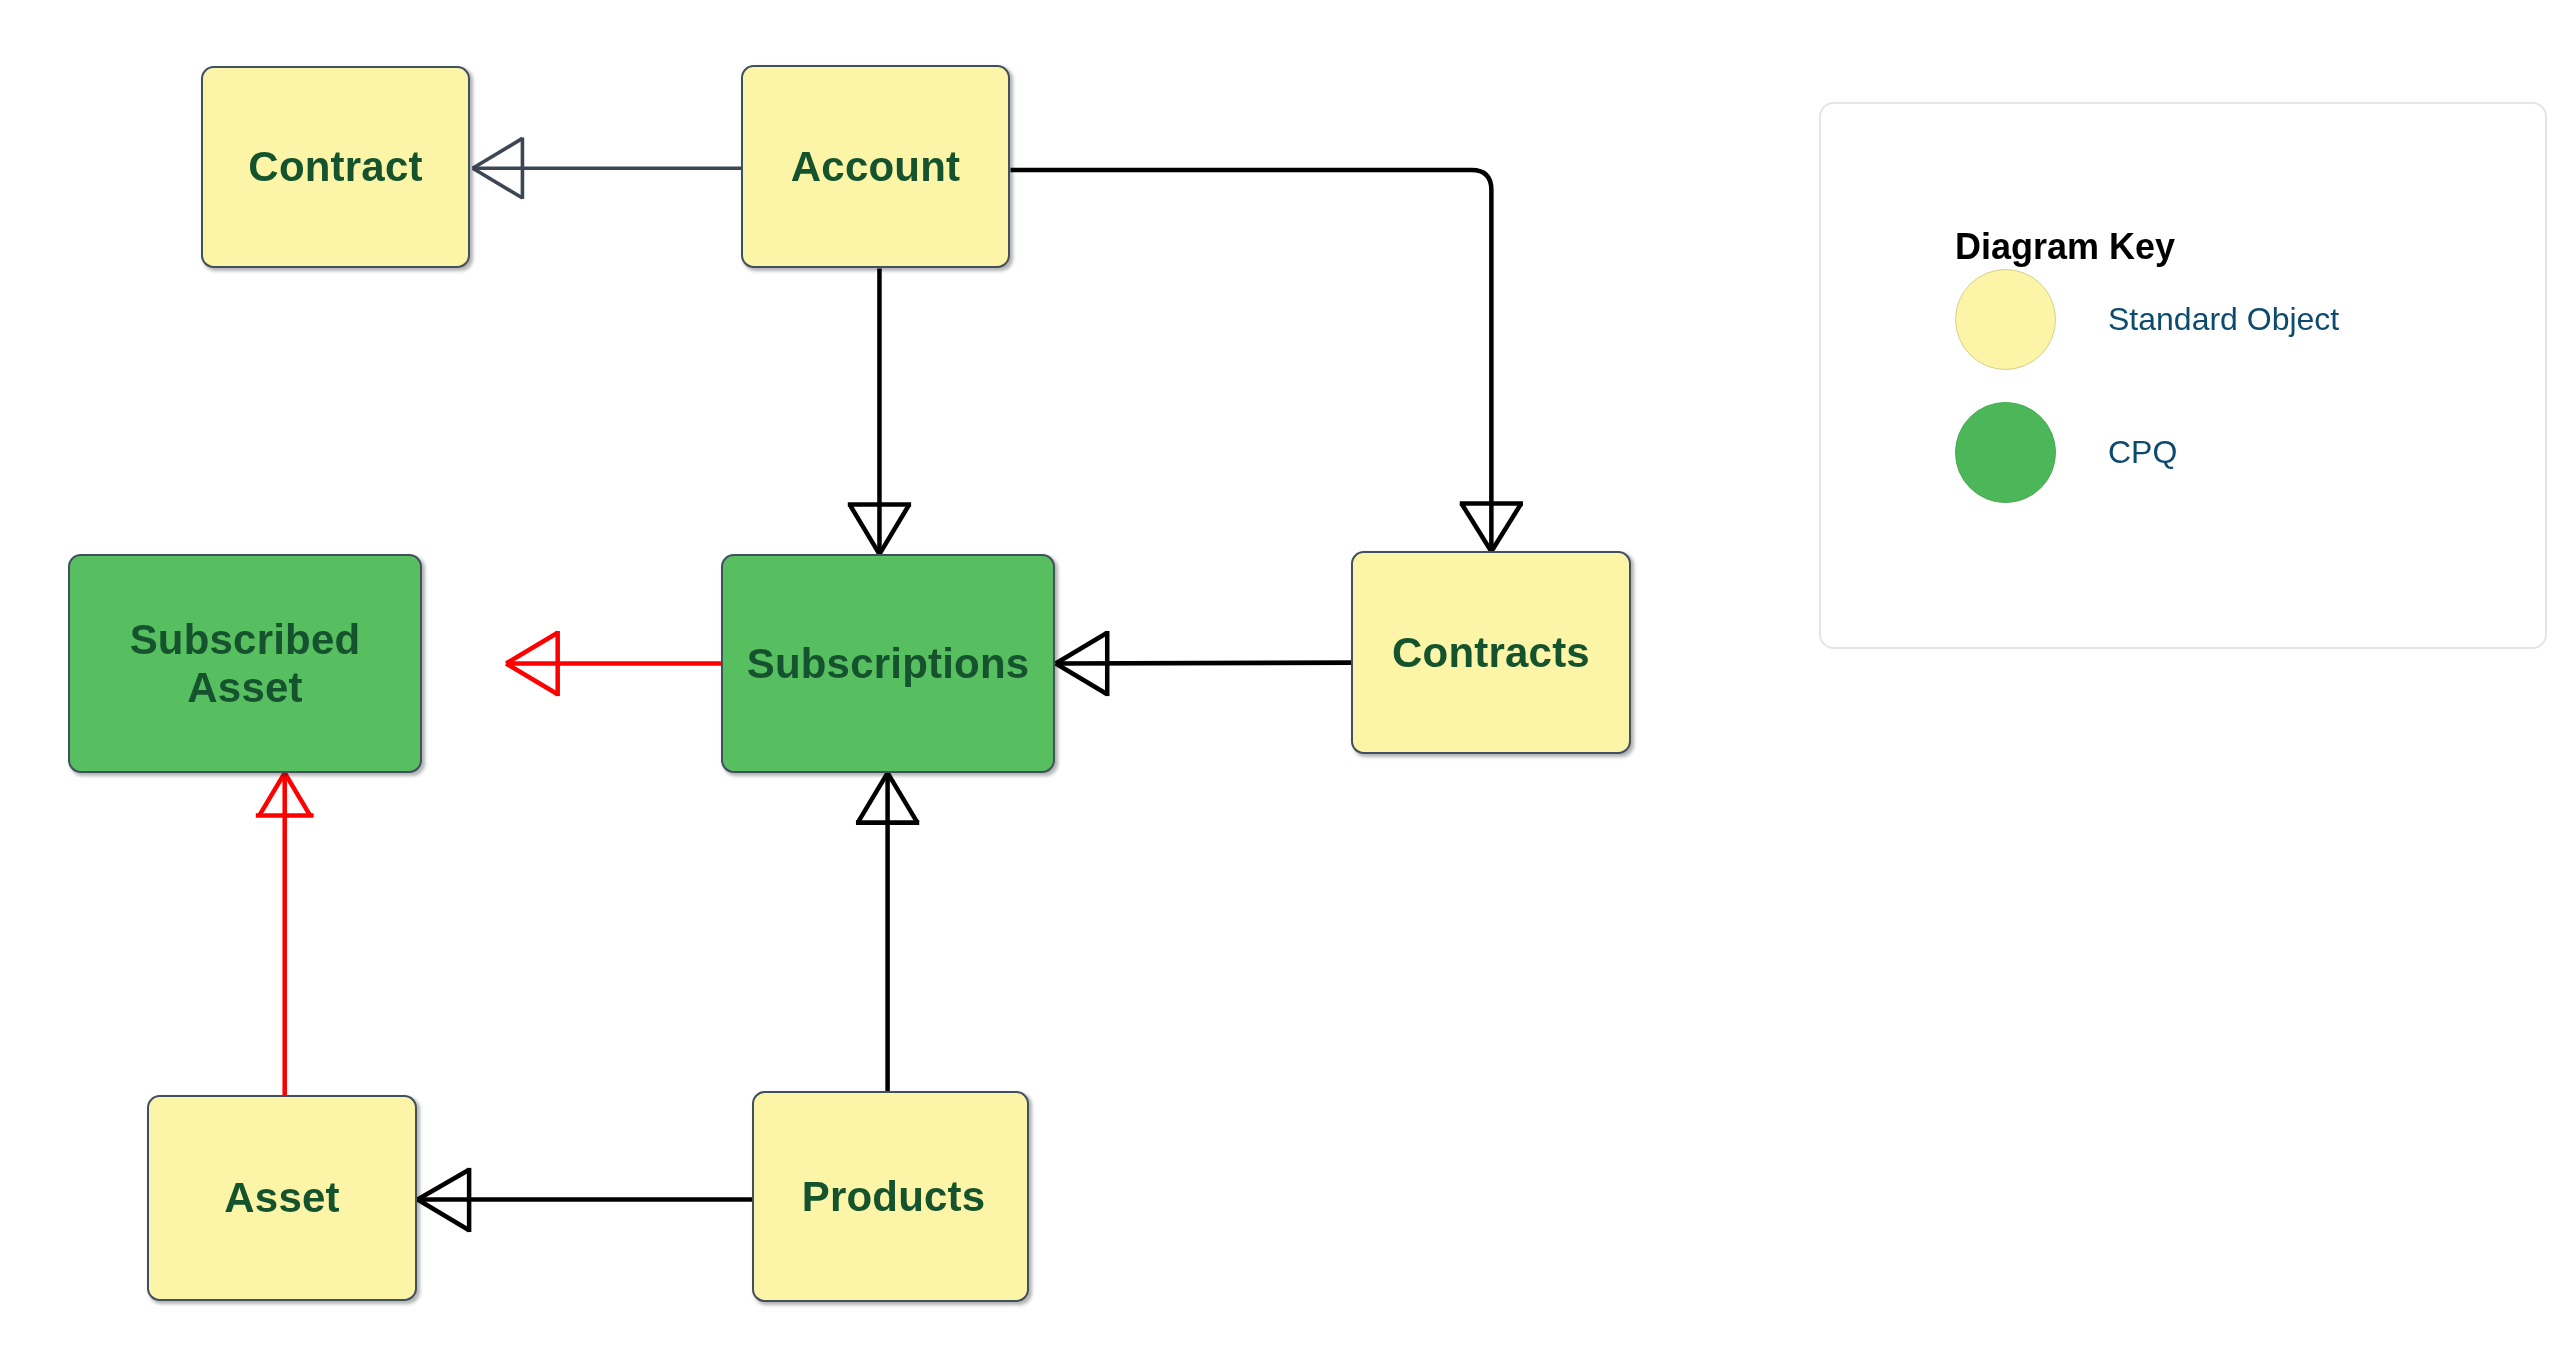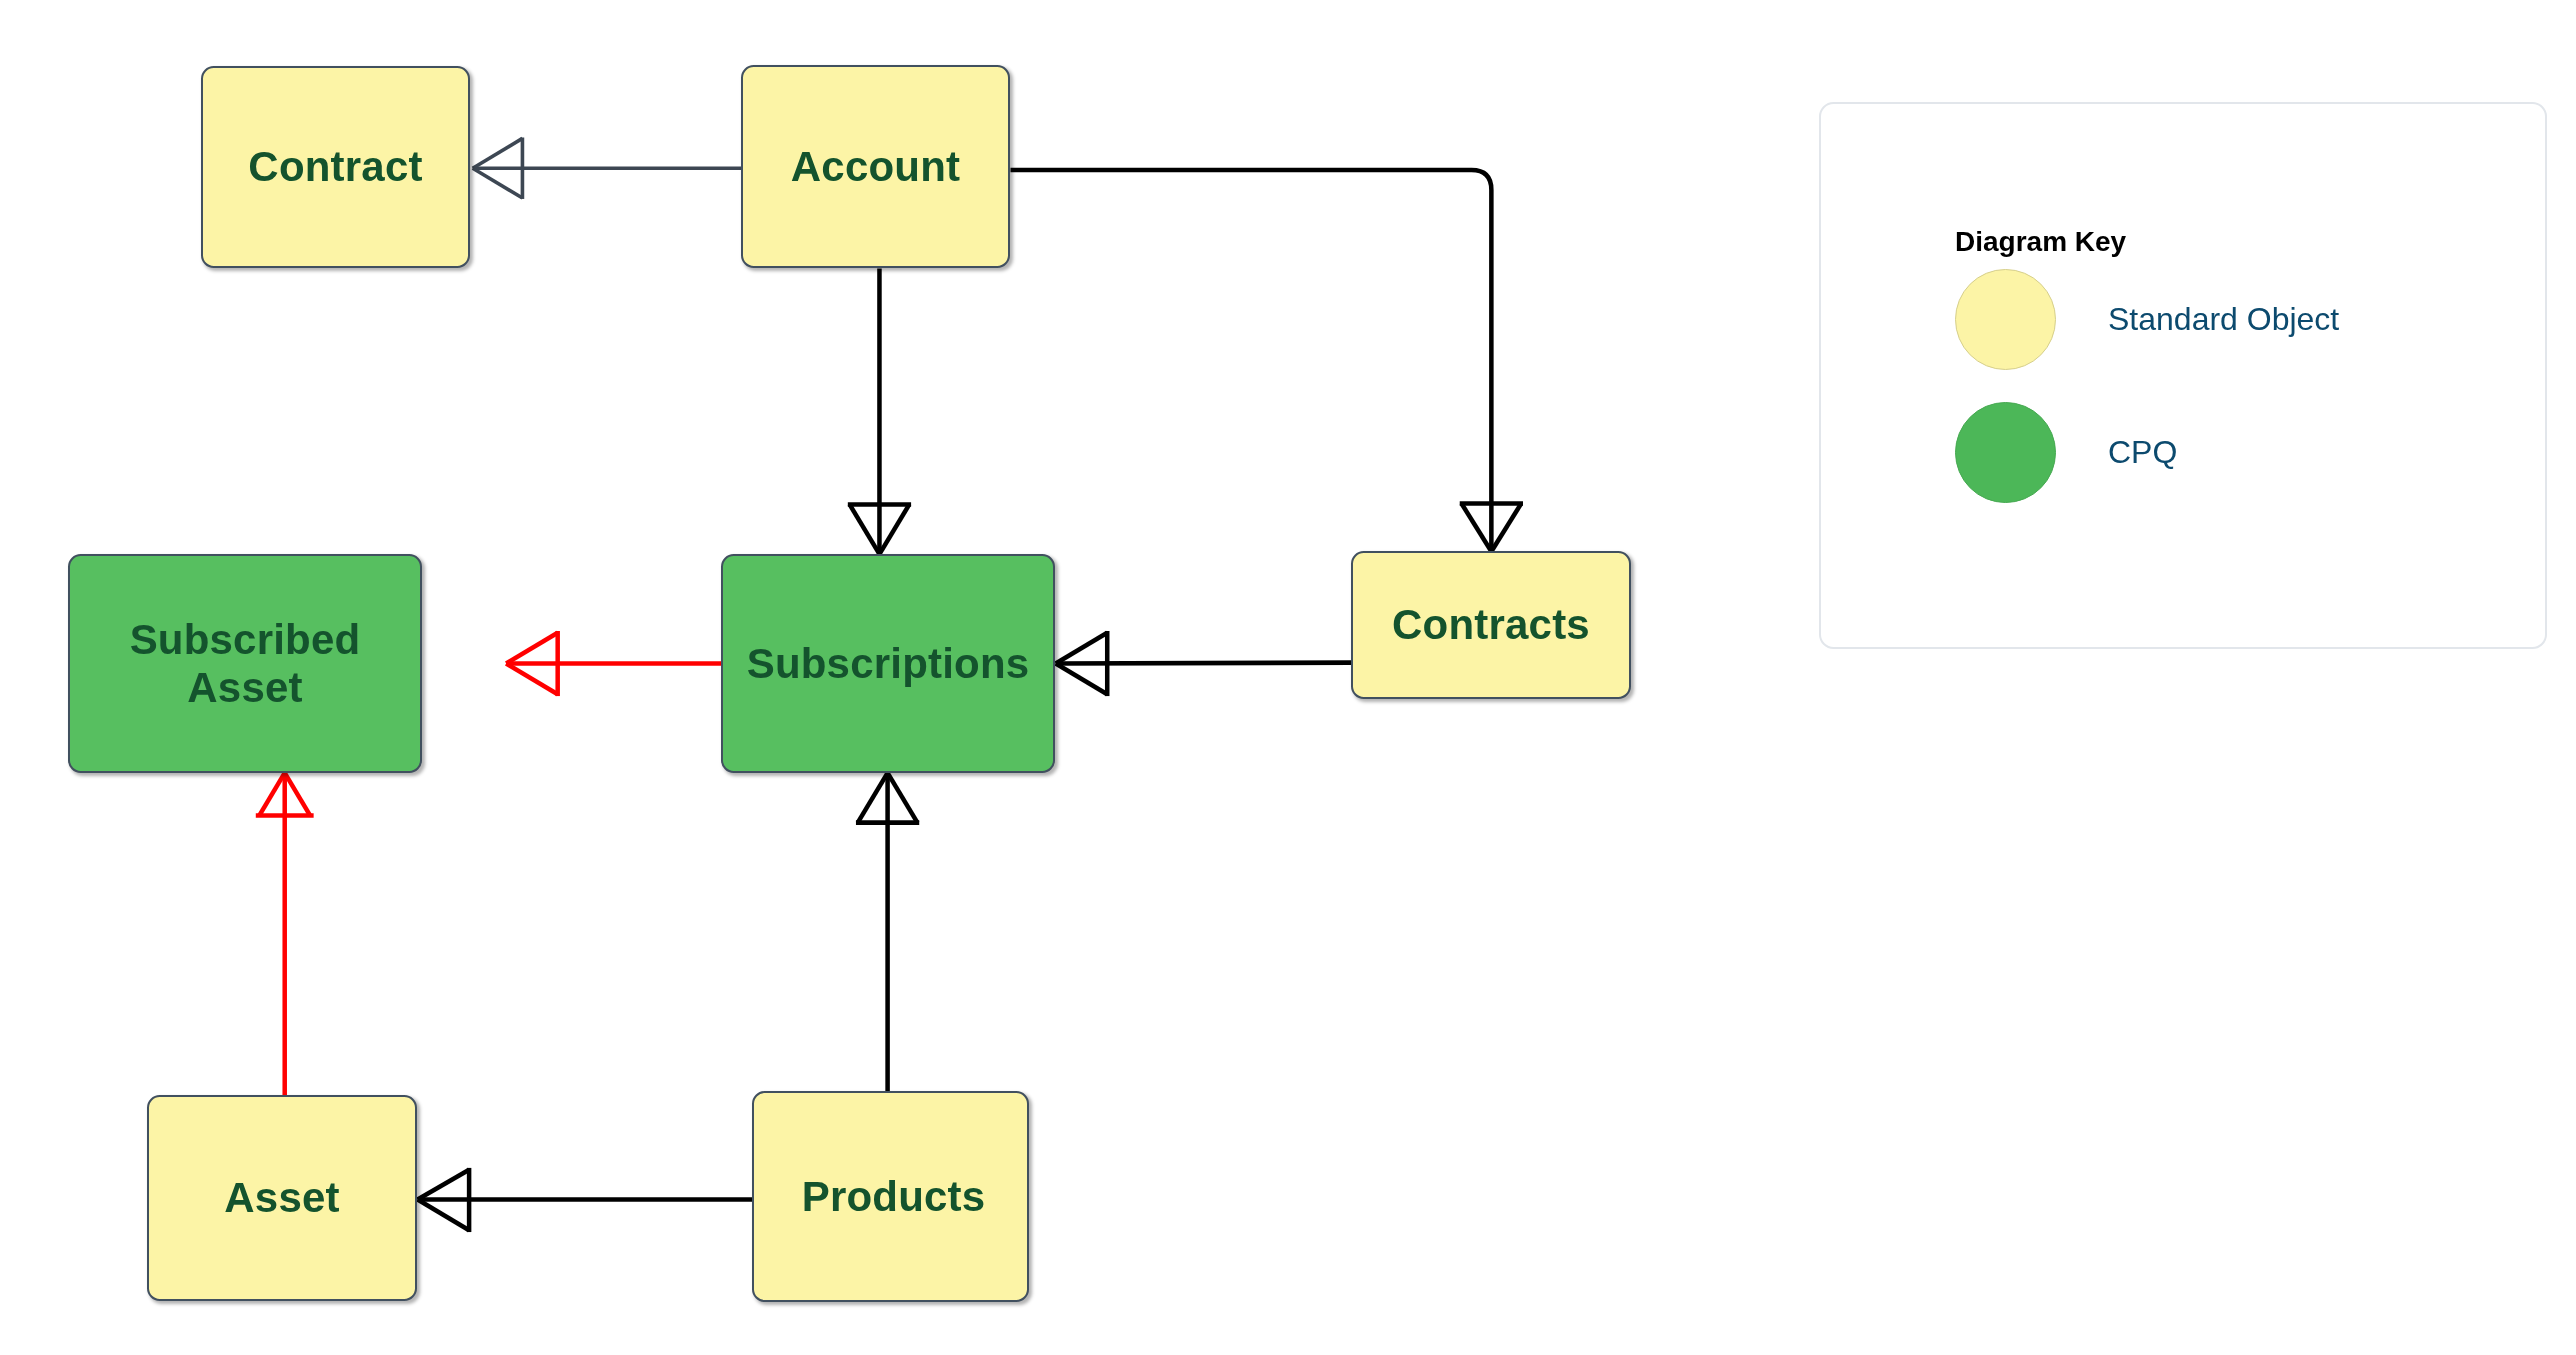--- a/index.html
+++ b/index.html
@@ -62,21 +62,21 @@
     box-sizing: border-box;
     background: #ffffff;
     border: 2.7px solid #E2E6EB;
     border-radius: 14.5px;
     z-index: 6;
   }
   #legend-title {
     position: absolute;
     left: 134px;
     top: 122px;
-    font-size: 28px;
+    font-size: 36px;
     font-weight: bold;
     color: #000000;
   }
   .legend-row {
     position: absolute;
     left: 134px;
     display: flex;
     align-items: center;
   }
   .legend-row.r0 { top: 165px; }
@@ -170,21 +170,21 @@
   </div>
 
   <div class="entity cpq" style="left:68px; top:554px; width:354px; height:219px;">
     <span>Subscribed Asset</span>
   </div>
 
   <div class="entity cpq" style="left:721px; top:554px; width:334px; height:219px;">
     <span>Subscriptions</span>
   </div>
 
-  <div class="entity standard" style="left:1351px; top:551px; width:280px; height:148px;">
+  <div class="entity standard" style="left:1351px; top:551px; width:280px; height:203px;">
     <span>Contracts</span>
   </div>
 
   <div class="entity standard" style="left:147px; top:1095px; width:270px; height:206px;">
     <span>Asset</span>
   </div>
 
   <div class="entity standard" style="left:752px; top:1091px; width:277px; height:211px;padding-left:6px;">
     <span>Products</span>
   </div>

